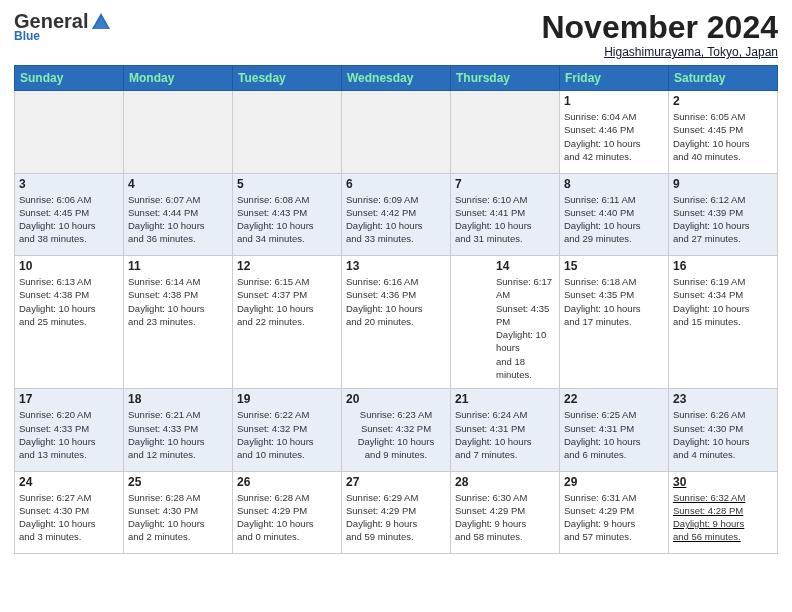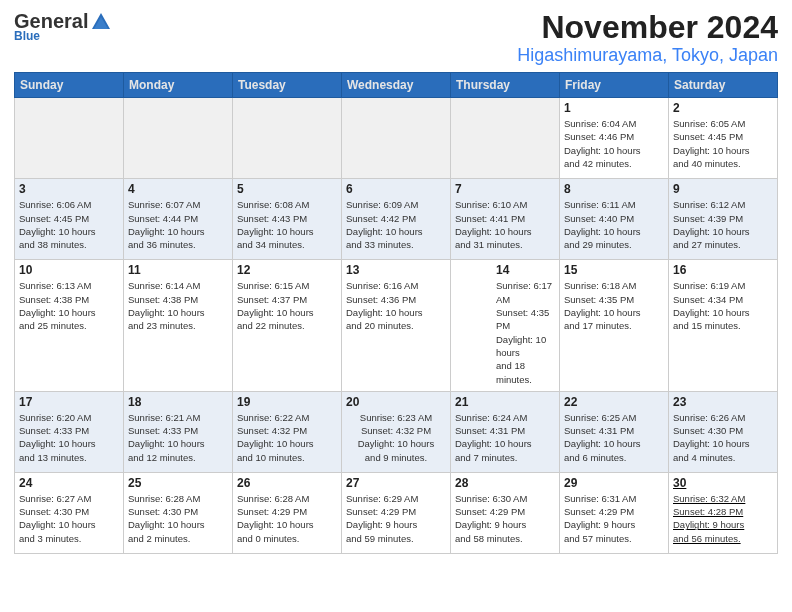--- a/index.html
+++ b/index.html
@@ -37,32 +37,33 @@
     .title-section {
       text-align: right;
     }
     .month-title {
       font-size: 32px;
       font-weight: bold;
       color: #222;
       line-height: 1.1;
     }
     .location {
-      font-size: 18px;
-      color: #3b82f6;
+      font-size: 12px;
+      color: #0f172a;
+      text-decoration: underline;
     }
     .cal-table {
       width: 100%;
       border-collapse: collapse;
       table-layout: fixed;
       flex: 1;
     }
     .cal-table th {
       background: #2a6dbb;
-      color: #e5e5e5;
+      color: #86efac;
       text-align: left;
       padding: 5px 5px;
       font-size: 12px;
       border: 1px solid #1e5a9e;
       font-weight: bold;
     }
     .cal-table td {
       vertical-align: top;
       border: 1px solid #ccc;
       padding: 3px 4px;

